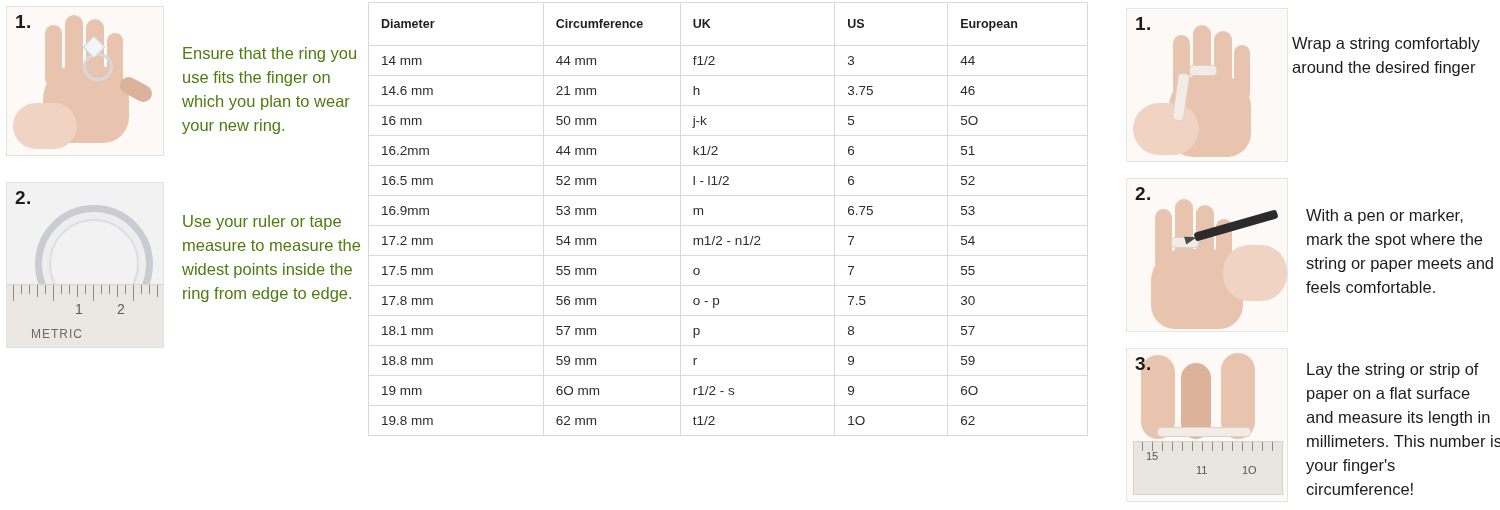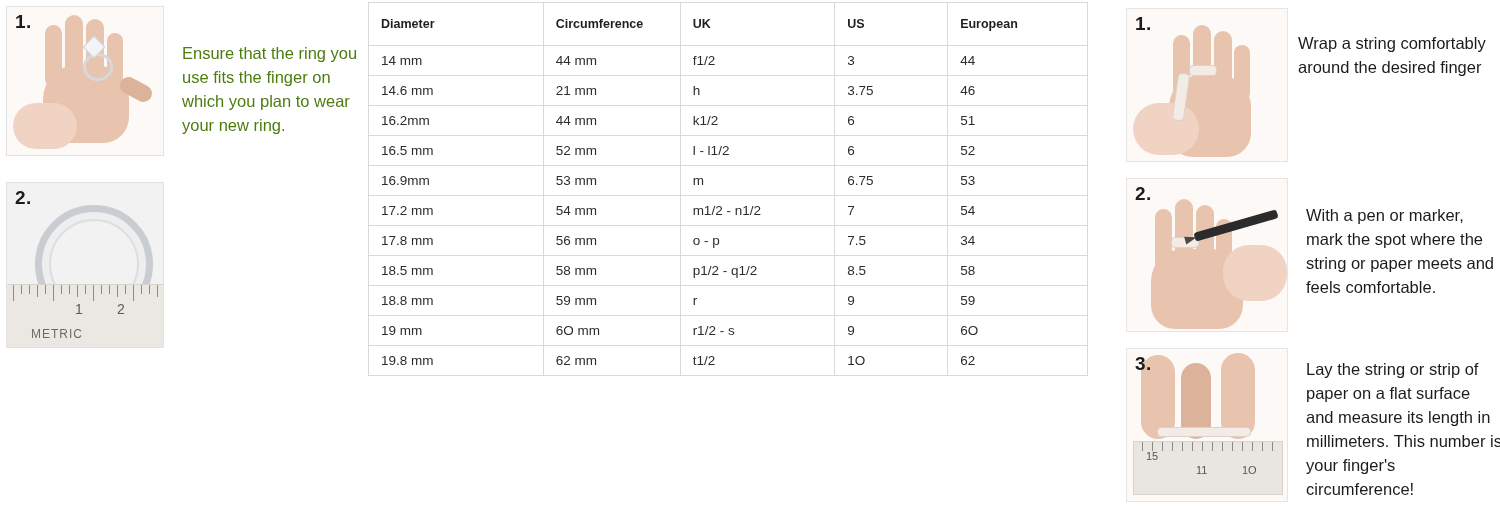--- a/index.html
+++ b/index.html
@@ -288,20 +288,21 @@
             <i style="left:150px;height:12px;"></i>
           </div>
           <div class="nums">
             <span style="left:68px;">1</span>
             <span style="left:110px;">2</span>
           </div>
           <div class="metric-label">METRIC</div>
         </div>
         <div class="step-num">2.</div>
       </div>
+      <div class="step-text" style="width:186px; margin-left:18px; margin-top:28px;">Use your ruler or tape measure to measure the widest points inside the ring from edge to edge.</div>
     </div>
   </div>
 
   <div class="table-wrap">
     <table class="size-table">
       <colgroup>
         <col class="c1">
           <col class="c2">
           <col class="c3">
           <col class="c4">
@@ -325,20 +326,27 @@
             <td>44</td>
           </tr>
         <tr>
             <td>14.6 mm</td>
             <td>21 mm</td>
             <td>h</td>
             <td>3.75</td>
             <td>46</td>
           </tr>
         <tr>
+            <td>16 mm</td>
+            <td>50 mm</td>
+            <td>j-k</td>
+            <td>5</td>
+            <td>5O</td>
+          </tr>
+        <tr>
             <td>16.2mm</td>
             <td>44 mm</td>
             <td>k1/2</td>
             <td>6</td>
             <td>51</td>
           </tr>
         <tr>
             <td>16.5 mm</td>
             <td>52 mm</td>
             <td>l - l1/2</td>
@@ -353,32 +361,39 @@
             <td>53</td>
           </tr>
         <tr>
             <td>17.2 mm</td>
             <td>54 mm</td>
             <td>m1/2 - n1/2</td>
             <td>7</td>
             <td>54</td>
           </tr>
         <tr>
+            <td>17.5 mm</td>
+            <td>55 mm</td>
+            <td>o</td>
+            <td>7</td>
+            <td>55</td>
+          </tr>
+        <tr>
             <td>17.8 mm</td>
             <td>56 mm</td>
             <td>o - p</td>
             <td>7.5</td>
-            <td>34</td>
-          </tr>
-        <tr>
-            <td>18.5 mm</td>
-            <td>58 mm</td>
-            <td>p1/2 - q1/2</td>
-            <td>8.5</td>
-            <td>58</td>
+            <td>30</td>
+          </tr>
+        <tr>
+            <td>18.1 mm</td>
+            <td>57 mm</td>
+            <td>p</td>
+            <td>8</td>
+            <td>57</td>
           </tr>
         <tr>
             <td>18.8 mm</td>
             <td>59 mm</td>
             <td>r</td>
             <td>9</td>
             <td>59</td>
           </tr>
         <tr>
             <td>19 mm</td>
@@ -407,21 +422,21 @@
         <div class="skin" style="left:42px; top:66px; width:82px; height:82px; border-radius:32px 32px 24px 24px;"></div>
         <div class="skin" style="left:46px; top:26px; width:17px; height:62px; border-radius:9px;"></div>
         <div class="skin" style="left:66px; top:16px; width:18px; height:74px; border-radius:9px;"></div>
         <div class="skin" style="left:87px; top:22px; width:18px; height:68px; border-radius:9px;"></div>
         <div class="skin" style="left:107px; top:36px; width:16px; height:56px; border-radius:8px;"></div>
         <div class="skin skin3" style="left:6px; top:94px; width:66px; height:52px; border-radius:26px;"></div>
         <div class="string" style="left:62px; top:56px; width:26px; height:9px; border-radius:4px;"></div>
         <div class="string" style="left:48px; top:64px; width:10px; height:46px; border-radius:4px; transform:rotate(8deg);"></div>
         <div class="step-num">1.</div>
       </div>
-      <div class="r-text" style="width:190px; margin-left:10px; margin-top:24px;">Wrap a string comfortably around the desired finger</div>
+      <div class="r-text" style="width:190px; margin-left:4px; margin-top:24px;">Wrap a string comfortably around the desired finger</div>
     </div>
 
     <div class="step-block" style="left:16px; top:178px;">
       <div class="r-photo" style="width:160px; height:152px;">
         <div class="hand-bg"></div>
         <div class="skin" style="left:24px; top:70px; width:92px; height:80px; border-radius:32px 32px 24px 24px;"></div>
         <div class="skin" style="left:28px; top:30px; width:17px; height:62px; border-radius:9px;"></div>
         <div class="skin" style="left:48px; top:20px; width:18px; height:74px; border-radius:9px;"></div>
         <div class="skin" style="left:69px; top:26px; width:18px; height:68px; border-radius:9px;"></div>
         <div class="skin" style="left:89px; top:40px; width:16px; height:54px; border-radius:8px;"></div>

